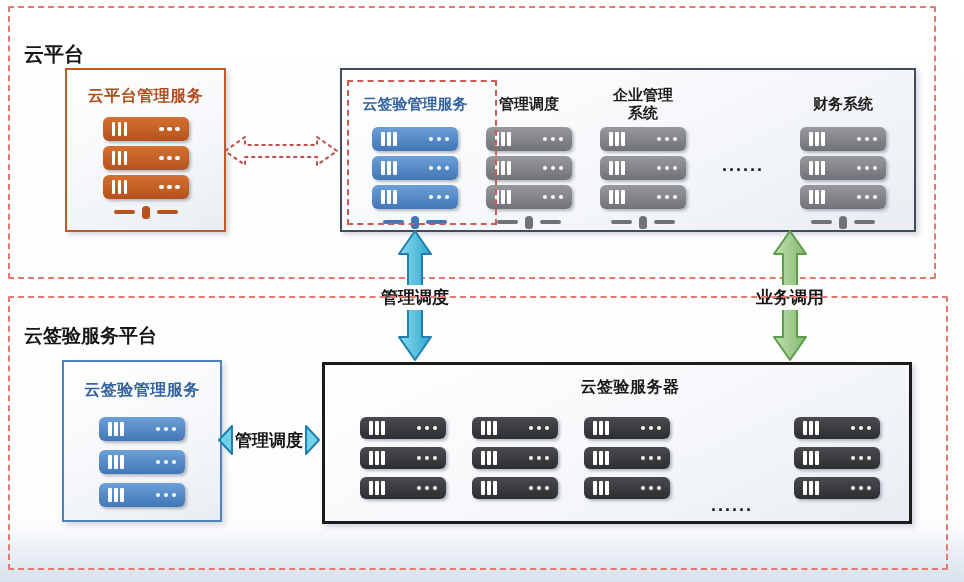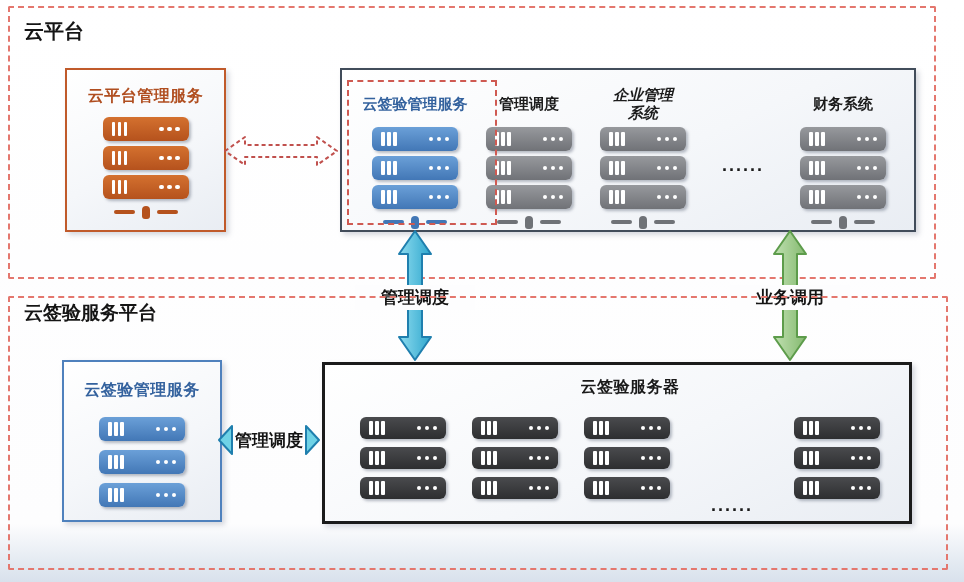--- a/index.html
+++ b/index.html
@@ -6,21 +6,21 @@
   body{font-family:"Liberation Sans","DejaVu Sans",sans-serif;}
   #page{
     position:relative;width:964px;height:582px;overflow:hidden;
     background:linear-gradient(180deg,#ffffff 0%,#fdfdfe 90%,#e2e9f1 97%,#d9e1ec 100%);
   }
   .cjk{font-family:"Liberation Serif","DejaVu Serif",serif;}
   
   .frame{position:absolute;border:2px dashed #e4776e;border-radius:2px;background:transparent;}
   #frame-top{left:8px;top:6px;width:924px;height:269px;}
   #frame-bottom{left:8px;top:296px;width:936px;height:270px;}
-  .frame-label{position:absolute;font-weight:bold;color:#151515;}
+  .frame-label{position:absolute;font-weight:bold;color:#151515;margin-top:23px;}
   #label-top{left:24px;top:18px;font-size:20px;}
   #label-bottom{left:24px;top:300px;font-size:19px;}
   
   .panel{position:absolute;background:linear-gradient(155deg,#ffffff 0%,#f5f7fa 55%,#e9edf3 100%);
          box-shadow:3px 3px 5px rgba(110,120,140,.28);}
   #orange-box{left:65px;top:68px;width:157px;height:160px;border:2px solid #c05a2a;}
   #systems-box{left:340px;top:68px;width:572px;height:160px;border:2px solid #414c5a;}
   #blue-box{left:62px;top:360px;width:156px;height:158px;border:2px solid #4f81bd;}
   #server-box{left:322px;top:362px;width:584px;height:156px;border:3px solid #1b1b1b;}
   .panel-title{font-weight:bold;text-align:center;font-size:16px;letter-spacing:.5px;}
@@ -32,21 +32,21 @@
     border:2px dashed #cf5a52;pointer-events:none;}
   
   .cols{display:flex;align-items:flex-start;}
   #systems-box .cols{padding:13px 0 0 30px;gap:28px;}
   #server-box .cols{position:absolute;left:35px;top:50px;gap:26px;}
   .col{width:86px;display:flex;flex-direction:column;align-items:center;}
   .col-title{height:42px;display:flex;align-items:center;justify-content:center;
     text-align:center;font-weight:bold;font-size:15px;color:#1c1c1c;line-height:1.2;
     width:120px;margin:0 -17px;}
   .col-title.blue{color:#34629e;}
-  .col-title.wrap{width:70px;margin:0 11px;font-style:italic;}
+  .col-title.wrap{width:70px;margin:0 11px;}
   .stack{display:flex;flex-direction:column;gap:5px;margin-top:2px;}
   #blue-box .stack{gap:9px;margin-top:16px;}
   #server-box .stack{gap:8px;}
   .server{width:86px;height:24px;border-radius:6px;display:flex;align-items:center;
     justify-content:space-between;padding:0 9px;box-sizing:border-box;
     box-shadow:2px 2px 3px rgba(80,90,110,.4);}
   #server-box .server{height:22px;}
   .sv-orange{background:linear-gradient(180deg,#d4712f,#b5521d);}
   .sv-gray{background:linear-gradient(180deg,#97999d,#707277);}
   .sv-blue{background:linear-gradient(180deg,#6ba0d8,#4277b6);}

